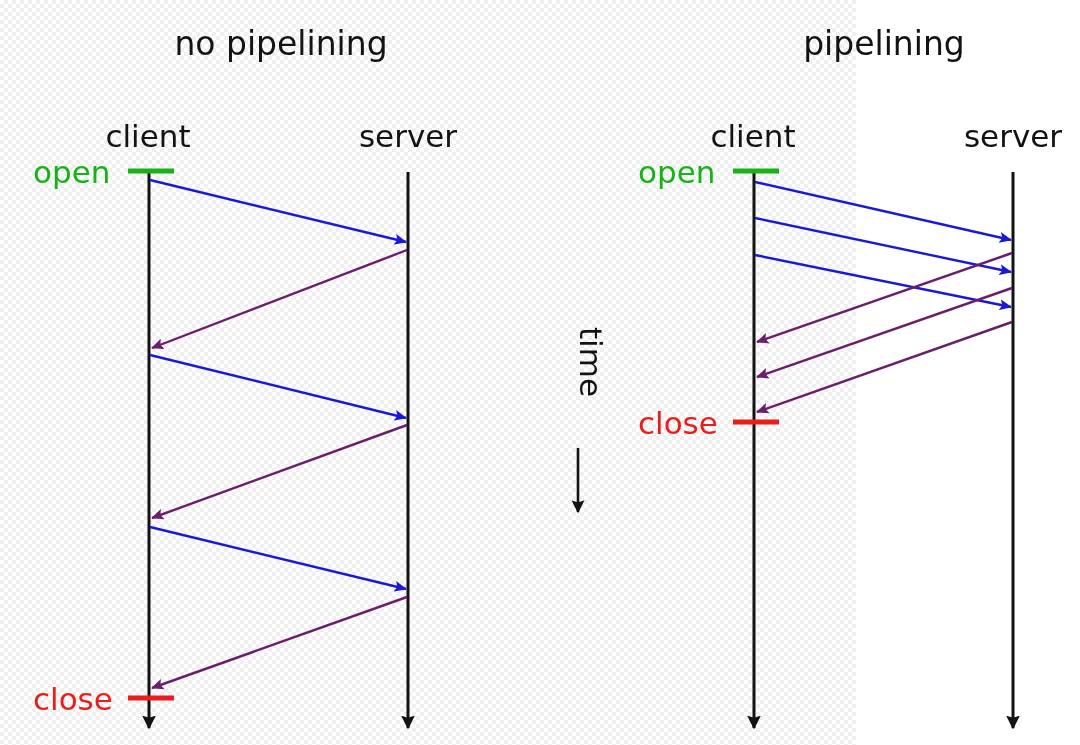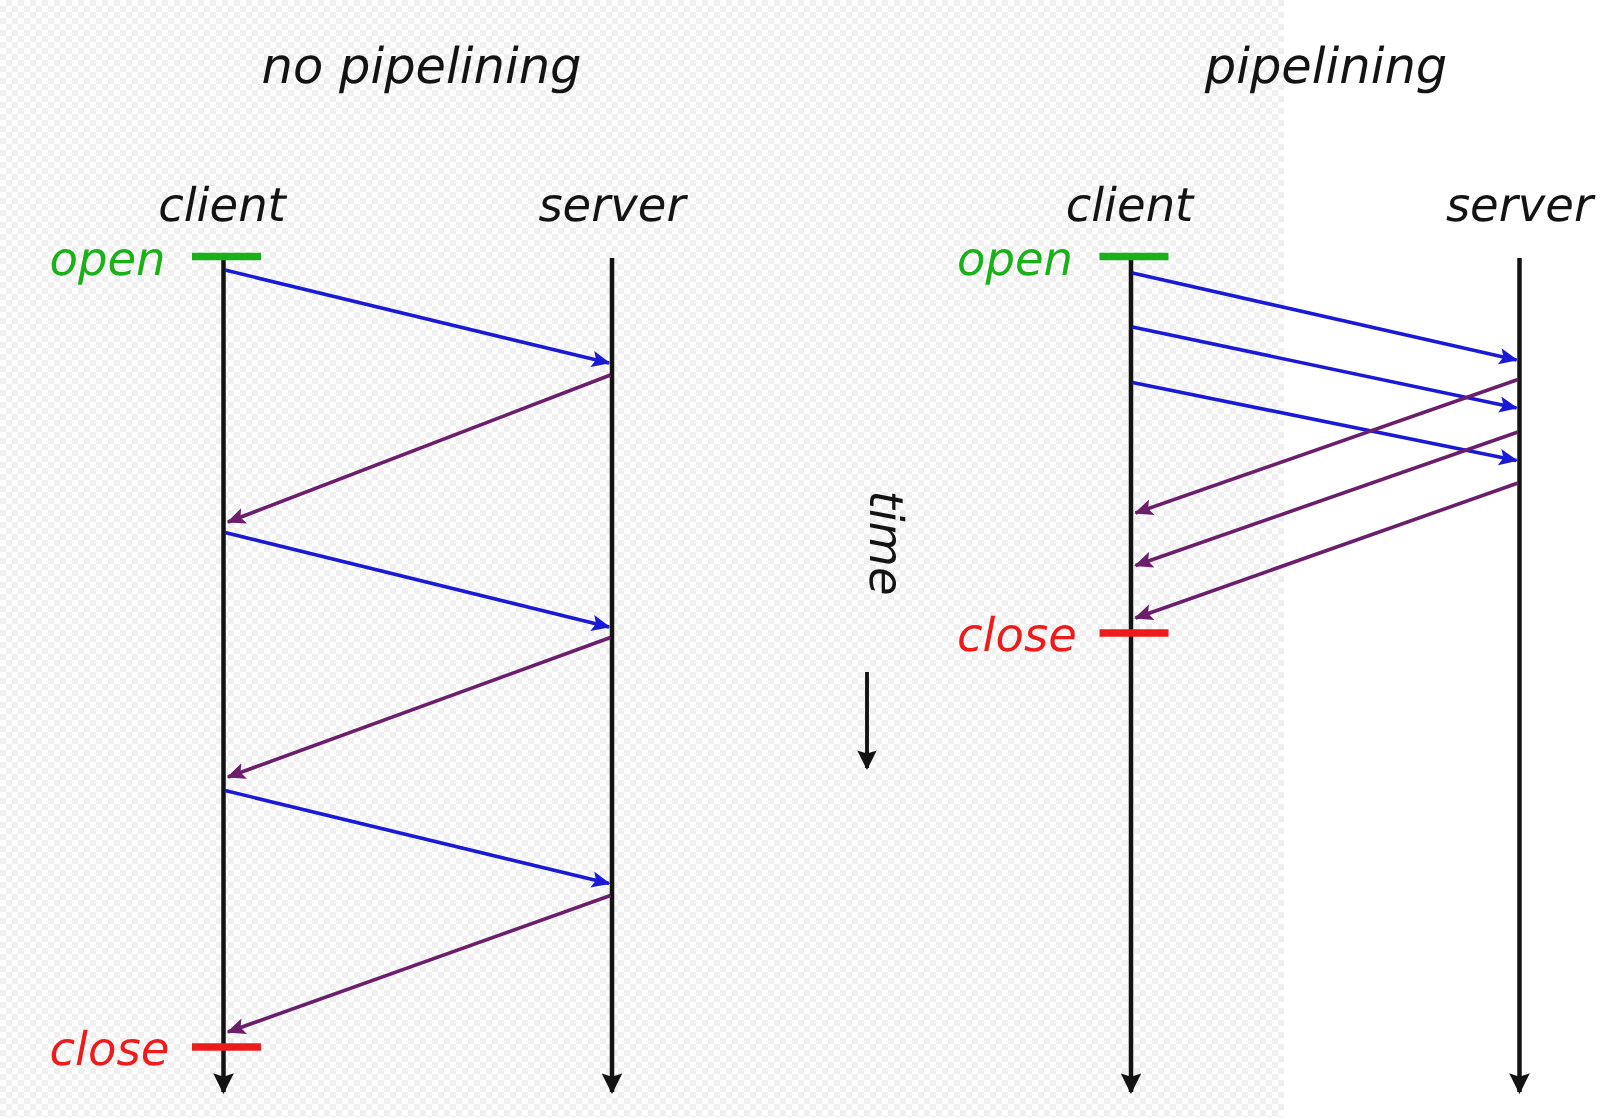--- a/index.html
+++ b/index.html
@@ -17,21 +17,20 @@
     position: relative;
     width: 856px;
     height: 745px;
     
     background-color: #ffffff;
     background-image:
       linear-gradient(45deg, #efefef 25%, transparent 25%, transparent 75%, #efefef 75%),
       linear-gradient(45deg, #efefef 25%, transparent 25%, transparent 75%, #efefef 75%);
     background-size: 8px 8px;
     background-position: 0 0, 4px 4px;
-    font-style: italic;
   }
   #diagram-svg {
     position: absolute;
     left: 0;
     top: 0;
     width: 1080px;
     height: 745px;
   }
   text {
     font-family: "DejaVu Sans", sans-serif;

